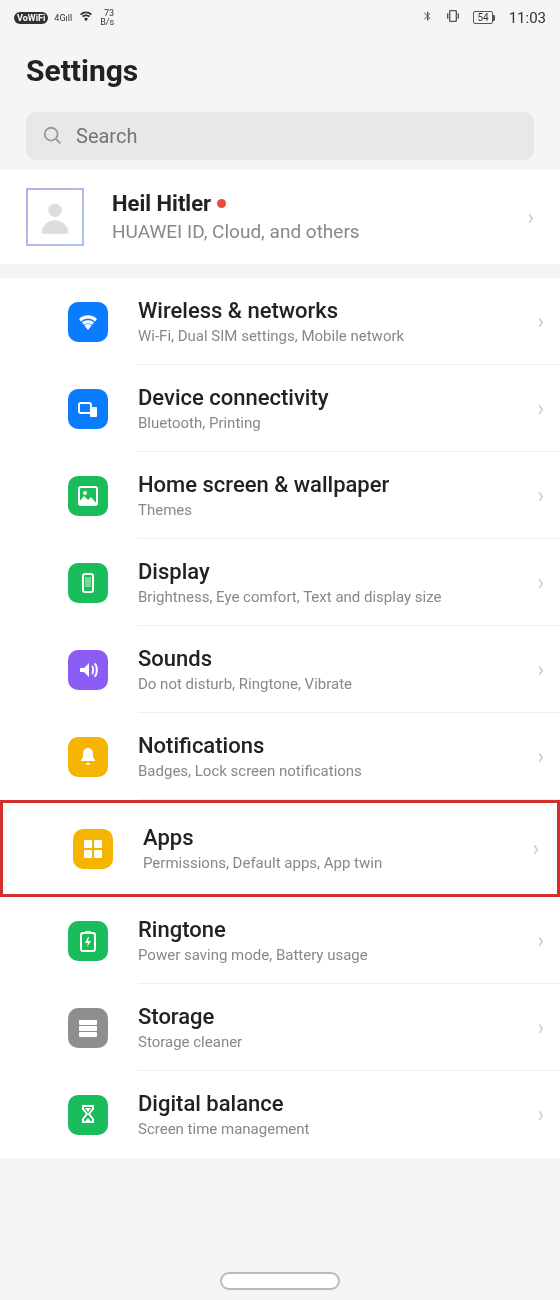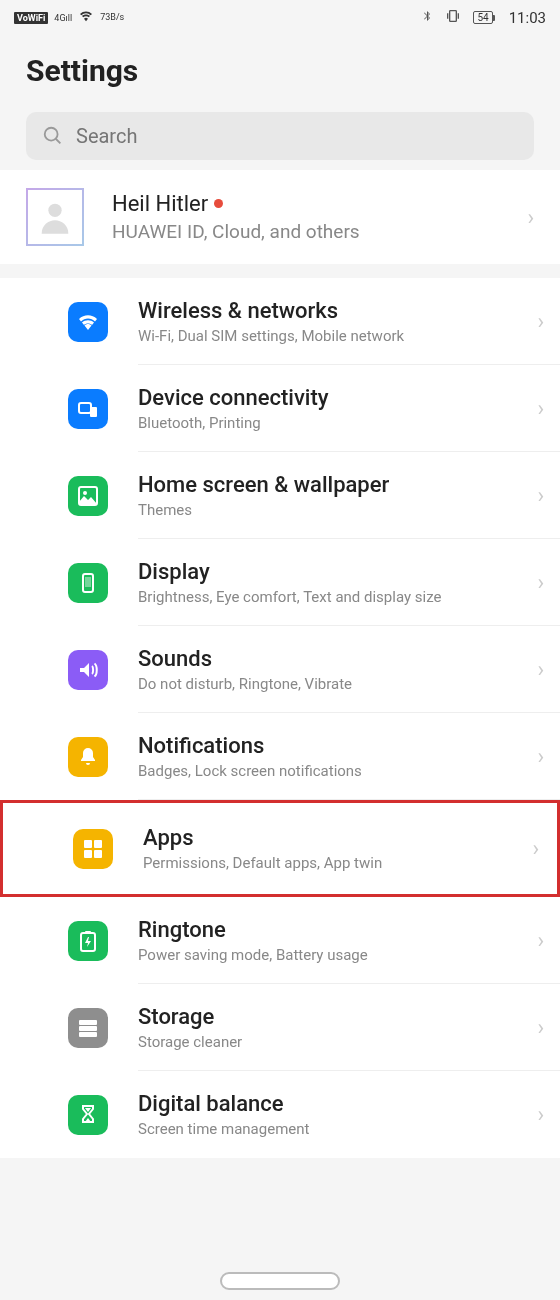--- a/index.html
+++ b/index.html
@@ -2,37 +2,37 @@
 <html><head>
 <meta charset="utf-8">
 <style>
 * { margin: 0; padding: 0; box-sizing: border-box; font-family: -apple-system, BlinkMacSystemFont, 'Segoe UI', Roboto, Arial, sans-serif; }
 body { width: 560px; height: 1300px; background: #f5f5f5; overflow: hidden; }
 
 .status-bar { display: flex; justify-content: space-between; align-items: center; padding: 8px 14px; font-size: 13px; color: #333; }
 .status-left { display: flex; align-items: center; gap: 6px; }
 .status-right { display: flex; align-items: center; gap: 12px; }
 .status-icon { font-size: 14px; }
-.vowifi { background: #333; color: #fff; font-size: 9px; padding: 1px 3px; border-radius: 1px; font-weight: bold; }
-.net-small { display: flex; flex-direction: row; font-size: 9px; line-height: 1; text-align: right; }
+.vowifi { background: #333; color: #fff; font-size: 9px; padding: 1px 3px; border-radius: 6px; font-weight: bold; }
+.net-small { display: flex; flex-direction: column; font-size: 9px; line-height: 1; text-align: right; }
 .battery-box { border: 1px solid #555; border-radius: 2px; padding: 0 3px; font-size: 10px; position: relative; }
 .battery-box::after { content: ""; position: absolute; right: -3px; top: 3px; width: 2px; height: 6px; background: #555; border-radius: 0 1px 1px 0; }
 
 .header { padding: 18px 26px 24px; }
 .header-title { font-size: 30px; font-weight: 700; color: #222; }
 
 .search-bar { margin: 0 26px 10px; background: #e8e8e8; border-radius: 10px; display: flex; align-items: center; padding: 12px 16px; }
 .search-icon-svg { width: 22px; height: 22px; stroke: #999; fill: none; stroke-width: 2; }
 .search-input { border: none; background: transparent; font-size: 20px; color: #999; margin-left: 12px; flex: 1; outline: none; }
 
 .profile-row { background: #fff; display: flex; align-items: center; padding: 18px 26px; margin-top: 10px; }
 .avatar { width: 58px; height: 58px; border-radius: 50%; border: 2px solid; border-image: linear-gradient(135deg,#c4a8e8,#a8c8e8) 1; display: flex; align-items: center; justify-content: center; background: #fff; }
 .avatar svg { width: 40px; height: 40px; fill: #ddd; }
 .profile-texts { margin-left: 28px; flex: 1; }
-.profile-name { font-size: 22px; font-weight: 400; color: #222; display: flex; align-items: center; gap: 6px; }
+.profile-name { font-size: 22px; font-weight: 700; color: #222; display: flex; align-items: center; gap: 6px; }
 .red-dot { width: 9px; height: 9px; background: #e74c3c; border-radius: 50%; display: inline-block; }
 .profile-sub { font-size: 19px; color: #888; margin-top: 4px; }
 .chevron { color: #ccc; font-size: 22px; }
 
 .list { background: #fff; margin-top: 14px; }
 .list-item { display: flex; align-items: center; padding: 20px 16px 20px 24px; position: relative; margin-left: 44px; }
 .list-item:not(:last-child)::after { content: ""; position: absolute; bottom: 0; left: 94px; right: 0; height: 1px; background: #eee; }
 .item-icon { width: 40px; height: 40px; border-radius: 10px; display: flex; align-items: center; justify-content: center; flex-shrink: 0; }
 .item-icon svg { width: 24px; height: 24px; fill: #fff; }
 .item-texts { margin-left: 30px; flex: 1; }

